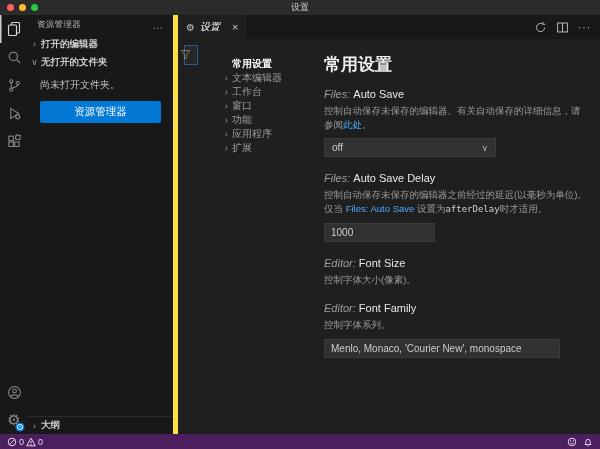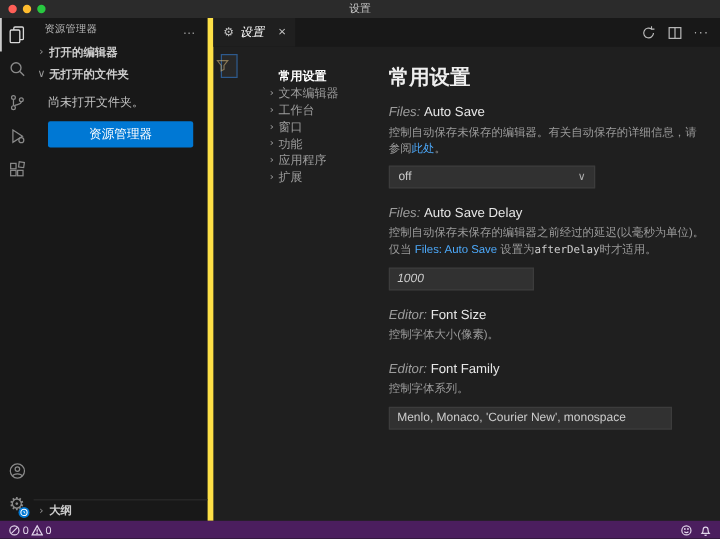--- a/index.html
+++ b/index.html
@@ -70,21 +70,21 @@
   .setting { margin-bottom:15px; }
   .s-label { font-size:11px; margin-bottom:4px; }
   .s-label .cat { color:#9d9d9d;font-style:italic; }
   .s-label .nm { color:#e7e7e7; font-weight:normal; }
   .s-desc { font-size:9.5px; color:#9b9b9b; line-height:14px; margin-bottom:6px; max-width:300px; }
   .lnk { color:var(--link,#4daafc); cursor:pointer; text-decoration:none; }
   .cd { font-family:"DejaVu Sans Mono",monospace; font-size:9px; color:#cfcfcf; }
   .sel { width:172px; height:19px; background:#313131; border:1px solid #3c3c3c; display:flex; align-items:center; justify-content:space-between; font-size:10px; color:#cccccc; padding:0 7px; cursor:pointer; }
   .sel .sel-chev { color:#b0b0b0; font-size:9px; font-family:"DejaVu Sans",sans-serif; }
   .val { height:19px; background:#313131; border:1px solid #3c3c3c; color:#cccccc; font-size:10px; padding:0 6px; outline:none; font-family:inherit; }
-  .w-s { width:121px;font-style:italic; } .w-w { width:236px; }
+  .w-s { width:111px; } .w-w { width:236px; }
 
   
   .statusbar { flex:0 0 15px; background:var(--statusbar_bg,#4b1e5e); display:flex; align-items:center; justify-content:space-between; padding:0 7px; font-size:9px; color:#e2d5eb; }
   .stat-left, .stat-right { display:flex; align-items:center; gap:6px; }
   .stat-item { display:flex; align-items:center; gap:2px; cursor:pointer; }
   .stat-item svg { display:block; }
 </style>
 </head>
 <body>
 

